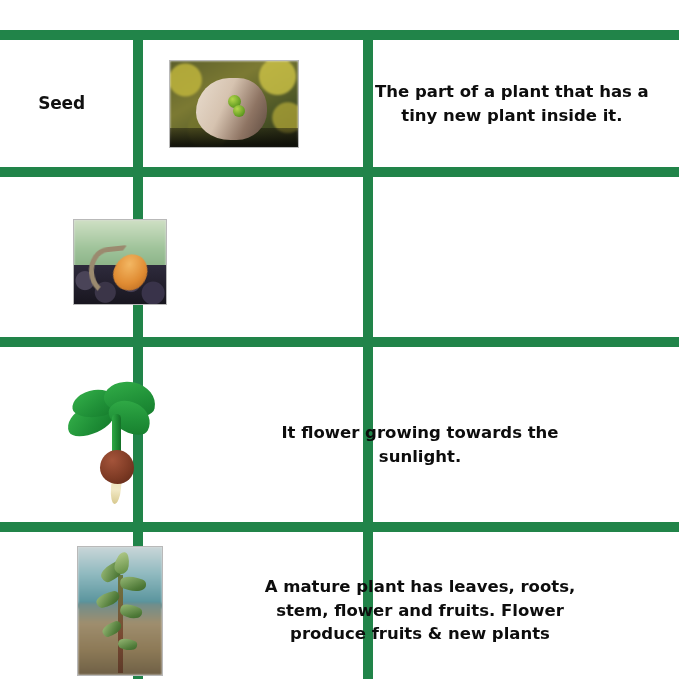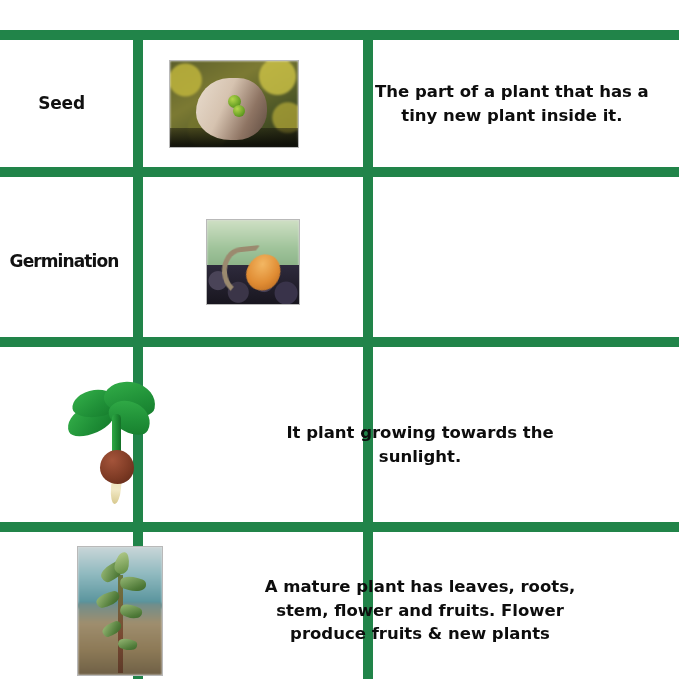--- a/index.html
+++ b/index.html
@@ -301,23 +301,20 @@
           <div class="ph-seed-pea2"></div>
         </div>
       </div>
       <div class="cell cell-gap2"></div>
       <div class="cell cell-desc">
         <div class="desc-text">The part of a plant that has a tiny new plant inside it.</div>
       </div>
     </div>
 
     <div class="row row-1">
-      <div class="cell cell-stage">
-        <div class="stage-label wide">Germination</div>
-      </div>
       <div class="cell cell-gap"></div>
       <div class="cell cell-image">
         <div class="photo photo-germ">
           <div class="ph-g-sky"></div>
           <div class="ph-g-soil"></div>
           <div class="ph-g-root"></div>
           <div class="ph-g-seed"></div>
         </div>
       </div>
       <div class="cell cell-gap2"></div>
@@ -331,21 +328,21 @@
           <div class="sl-leaf sl-leaf-l2"></div>
           <div class="sl-leaf sl-leaf-r"></div>
           <div class="sl-leaf sl-leaf-r2"></div>
           <div class="sl-stem"></div>
           <div class="sl-root"></div>
           <div class="sl-seed"></div>
         </div>
       </div>
       <div class="cell cell-gap2"></div>
       <div class="cell cell-desc">
-        <div class="desc-text">It plant growing towards the sunlight.</div>
+        <div class="desc-text">It flower growing towards the sunlight.</div>
       </div>
     </div>
 
     <div class="row row-3">
       <div class="cell cell-gap"></div>
       <div class="cell cell-image">
         <div class="photo photo-mature">
           <div class="ph-m-sky"></div>
           <div class="ph-m-ground"></div>
           <div class="ph-m-stem"></div>

